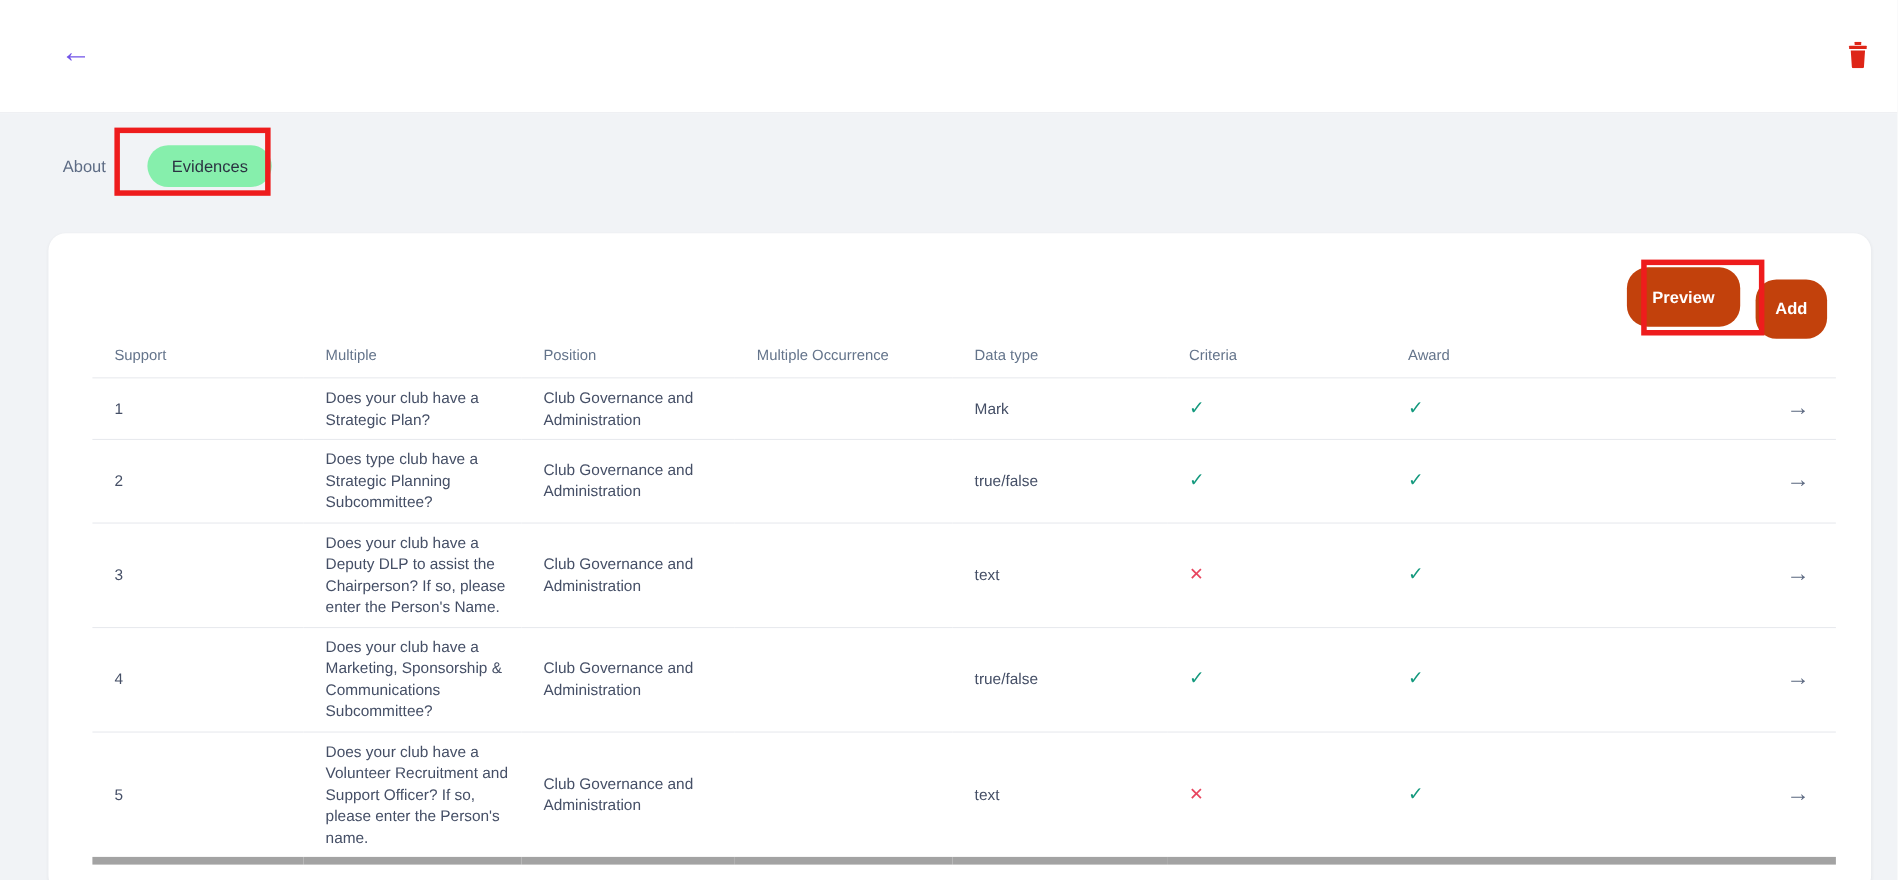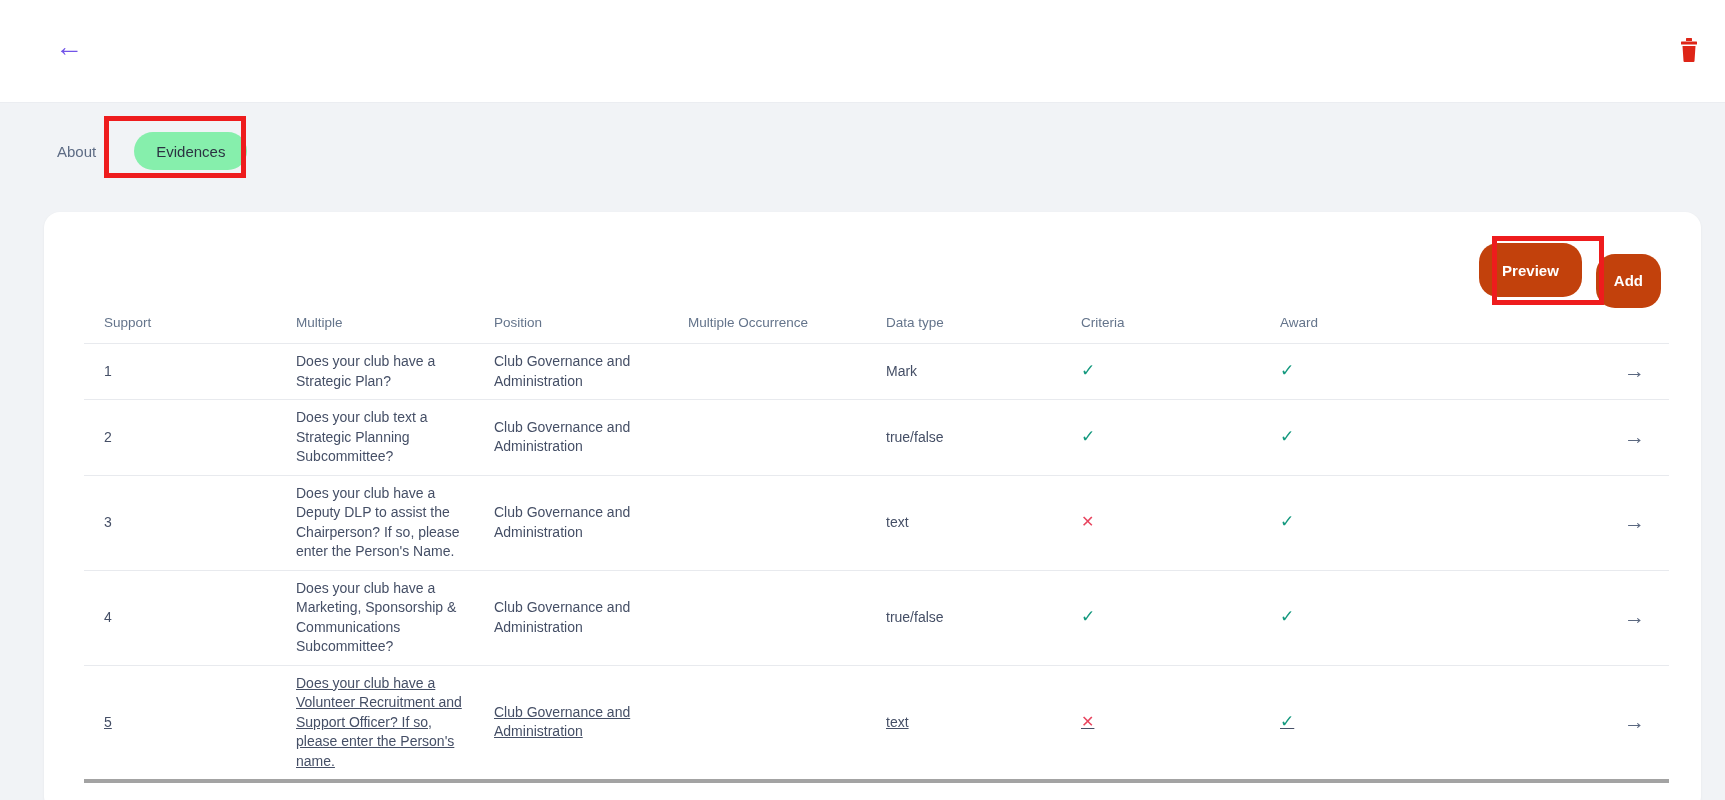--- a/index.html
+++ b/index.html
@@ -71,21 +71,21 @@
   }
   .tbl thead th {
     text-align: left; font-weight: 500; font-size: 13.5px; color: #64748b;
     padding: 0 10px 13px 20px; vertical-align: bottom; white-space: nowrap;
   }
   .tbl tbody td {
     border-top: 1px solid #e8eaee;
     font-size: 14px; line-height: 19.5px; color: #454f66;
     padding: 8px 10px 8px 20px; vertical-align: middle;
   }
-  .tbl tbody tr:last-child td { border-bottom: 4px solid #a3a3a3; text-decoration: underline; }
+  .tbl tbody tr:last-child td { border-bottom: 7px solid #a3a3a3; }
   .cell-evidence { max-width: 178px; }
   .cell-criteria { max-width: 178px; }
   .bool-icon { font-weight: 700; font-size: 17px; line-height: 1; }
   .bool-icon.check { color: #14997e; }
   .bool-icon.cross { color: #e8455f; font-size: 16px; }
   .cell-arrow { text-align: right; padding-right: 24px !important; }
   .row-arrow {
     color: #5b6880; font-size: 21px; line-height: 1; cursor: pointer;
     background: none; border: none; font-family: inherit; padding: 0;
   }
@@ -157,21 +157,21 @@
         <td class="cell-evidence">Does your club have a Strategic Plan?</td>
         <td class="cell-criteria">Club Governance and Administration</td>
         <td></td>
         <td>Mark</td>
         <td><span class="bool-icon check">✓</span></td>
         <td><span class="bool-icon check">✓</span></td>
         <td class="cell-arrow"><button class="row-arrow">→</button></td>
       </tr>
       <tr>
         <td>2</td>
-        <td class="cell-evidence">Does your club text a Strategic Planning Subcommittee?</td>
+        <td class="cell-evidence">Does type club have a Strategic Planning Subcommittee?</td>
         <td class="cell-criteria">Club Governance and Administration</td>
         <td></td>
         <td>true/false</td>
         <td><span class="bool-icon check">✓</span></td>
         <td><span class="bool-icon check">✓</span></td>
         <td class="cell-arrow"><button class="row-arrow">→</button></td>
       </tr>
       <tr>
         <td>3</td>
         <td class="cell-evidence">Does your club have a Deputy DLP to assist the Chairperson? If so, please enter the Person's Name.</td>

